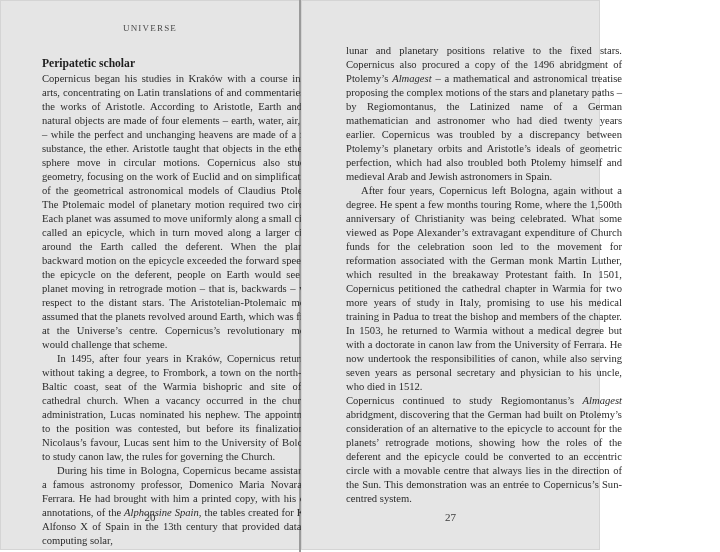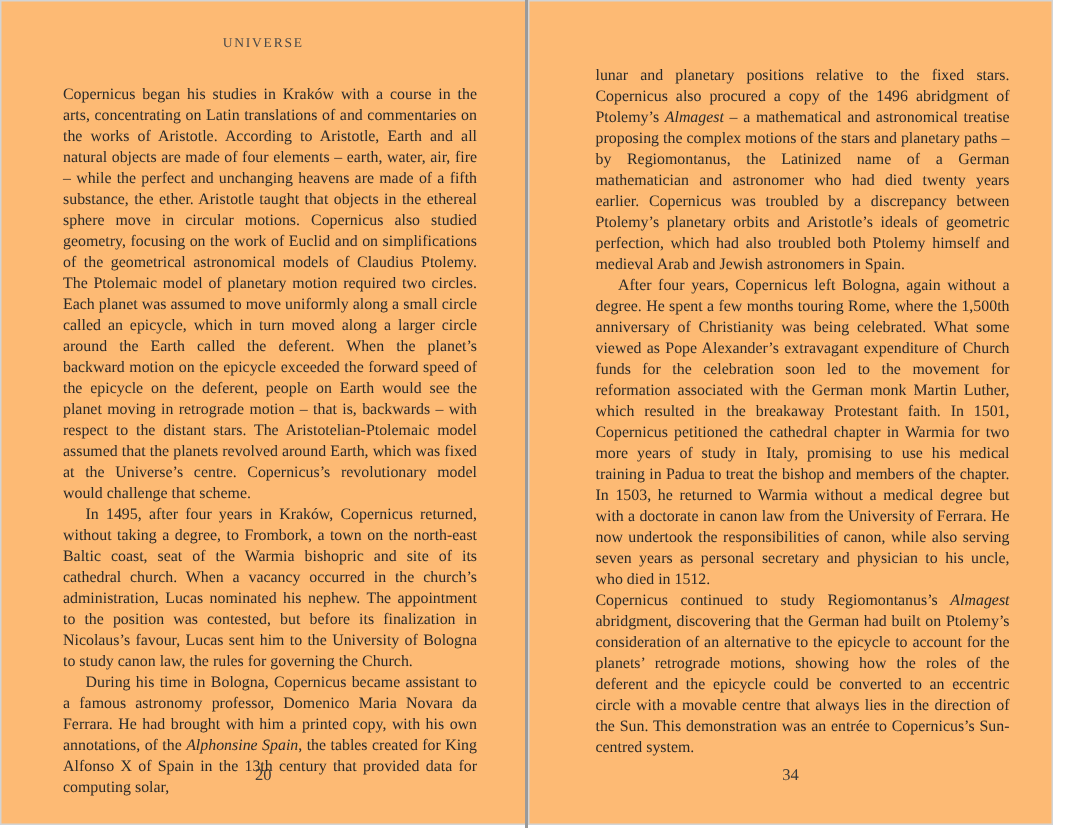--- a/index.html
+++ b/index.html
@@ -1,19 +1,19 @@
 <!DOCTYPE html>
 <html><head>
   <meta charset="utf-8">
   <style>
     html, body { margin: 0; padding: 0; background: #ffffff; }
     body { width: 720px; height: 552px; overflow: hidden; position: relative; }
     .spread { position: absolute; left: 0; top: 0; width: 720px; height: 552px; display: flex; }
     .page {
-      position: relative; width: 350px; height: 550px; background: #fdba74;
+      position: relative; width: 299px; height: 550px; background: #e5e5e5;
       border: 1px solid #d4d4d4; box-sizing: border-box;
       font-family: "Liberation Serif", "DejaVu Serif", serif; color: #2a2a2a;
     }
     .page.left { border-right: none; }
     .gutter { width: 2px; height: 552px; background: #9a9a9a; }
     .running-head {
       position: absolute; top: 22px; left: 0; right: 0; text-align: center;
       font-size: 9px; letter-spacing: 1.2px; color: #4a4a4a;
     }
     .text-block { position: absolute; top: 56px; width: 276px; font-size: 10.6px; line-height: 14px; text-align: justify; hyphens: auto; }
@@ -29,30 +29,31 @@
       font-size: 11px; color: #3a3a3a;
     }
   </style>
 </head>
 <body>
 
 <div class="spread">
   <div class="page left">
     <div class="running-head">UNIVERSE</div>
     <div class="text-block">
+      <h3>Peripatetic scholar</h3>
       <p>Copernicus began his studies in Kraków with a course in the arts, concentrating on Latin translations of and commentaries on the works of Aristotle. According to Aristotle, Earth and all natural objects are made of four elements – earth, water, air, fire – while the perfect and unchanging heavens are made of a fifth substance, the ether. Aristotle taught that objects in the ethereal sphere move in circular motions. Copernicus also studied geometry, focusing on the work of Euclid and on simplifications of the geometrical astronomical models of Claudius Ptolemy. The Ptolemaic model of planetary motion required two circles. Each planet was assumed to move uniformly along a small circle called an epicycle, which in turn moved along a larger circle around the Earth called the deferent. When the planet’s backward motion on the epicycle exceeded the forward speed of the epicycle on the deferent, people on Earth would see the planet moving in retrograde motion – that is, backwards – with respect to the distant stars. The Aristotelian-Ptolemaic model assumed that the planets revolved around Earth, which was fixed at the Universe’s centre. Copernicus’s revolutionary model would challenge that scheme.</p>
       <p class="indent">In 1495, after four years in Kraków, Copernicus returned, without taking a degree, to Frombork, a town on the north-east Baltic coast, seat of the Warmia bishopric and site of its cathedral church. When a vacancy occurred in the church’s administration, Lucas nominated his nephew. The appointment to the position was contested, but before its finalization in Nicolaus’s favour, Lucas sent him to the University of Bologna to study canon law, the rules for governing the Church.</p>
       <p class="indent"><span>During his time in Bologna, Copernicus became assistant to a famous astronomy professor, Domenico Maria Novara da Ferrara. He had brought with him a printed copy, with his own annotations, of the </span><em>Alphonsine Spain</em><span>, the tables created for King Alfonso X of Spain in the 13th century that provided data for computing solar,</span></p>
     </div>
     <div class="folio">20</div>
   </div>
 
   <div class="gutter"></div>
 
   <div class="page right">
     <div class="text-block">
       <p><span>lunar and planetary positions relative to the fixed stars. Copernicus also procured a copy of the 1496 abridgment of Ptolemy’s </span><em>Almagest</em><span> – a mathematical and astronomical treatise proposing the complex motions of the stars and planetary paths – by Regiomontanus, the Latinized name of a German mathematician and astronomer who had died twenty years earlier. Copernicus was troubled by a discrepancy between Ptolemy’s planetary orbits and Aristotle’s ideals of geometric perfection, which had also troubled both Ptolemy himself and medieval Arab and Jewish astronomers in Spain.</span></p>
       <p class="indent">After four years, Copernicus left Bologna, again without a degree. He spent a few months touring Rome, where the 1,500th anniversary of Christianity was being celebrated. What some viewed as Pope Alexander’s extravagant expenditure of Church funds for the celebration soon led to the movement for reformation associated with the German monk Martin Luther, which resulted in the breakaway Protestant faith. In 1501, Copernicus petitioned the cathedral chapter in Warmia for two more years of study in Italy, promising to use his medical training in Padua to treat the bishop and members of the chapter. In 1503, he returned to Warmia without a medical degree but with a doctorate in canon law from the University of Ferrara. He now undertook the responsibilities of canon, while also serving seven years as personal secretary and physician to his uncle, who died in 1512.</p>
       <p><span>Copernicus continued to study Regiomontanus’s </span><em>Almagest</em><span> abridgment, discovering that the German had built on Ptolemy’s consideration of an alternative to the epicycle to account for the planets’ retrograde motions, showing how the roles of the deferent and the epicycle could be converted to an eccentric circle with a movable centre that always lies in the direction of the Sun. This demonstration was an entrée to Copernicus’s Sun-centred system.</span></p>
     </div>
-    <div class="folio">34</div>
+    <div class="folio">27</div>
   </div>
 </div>
 
 </body></html>

